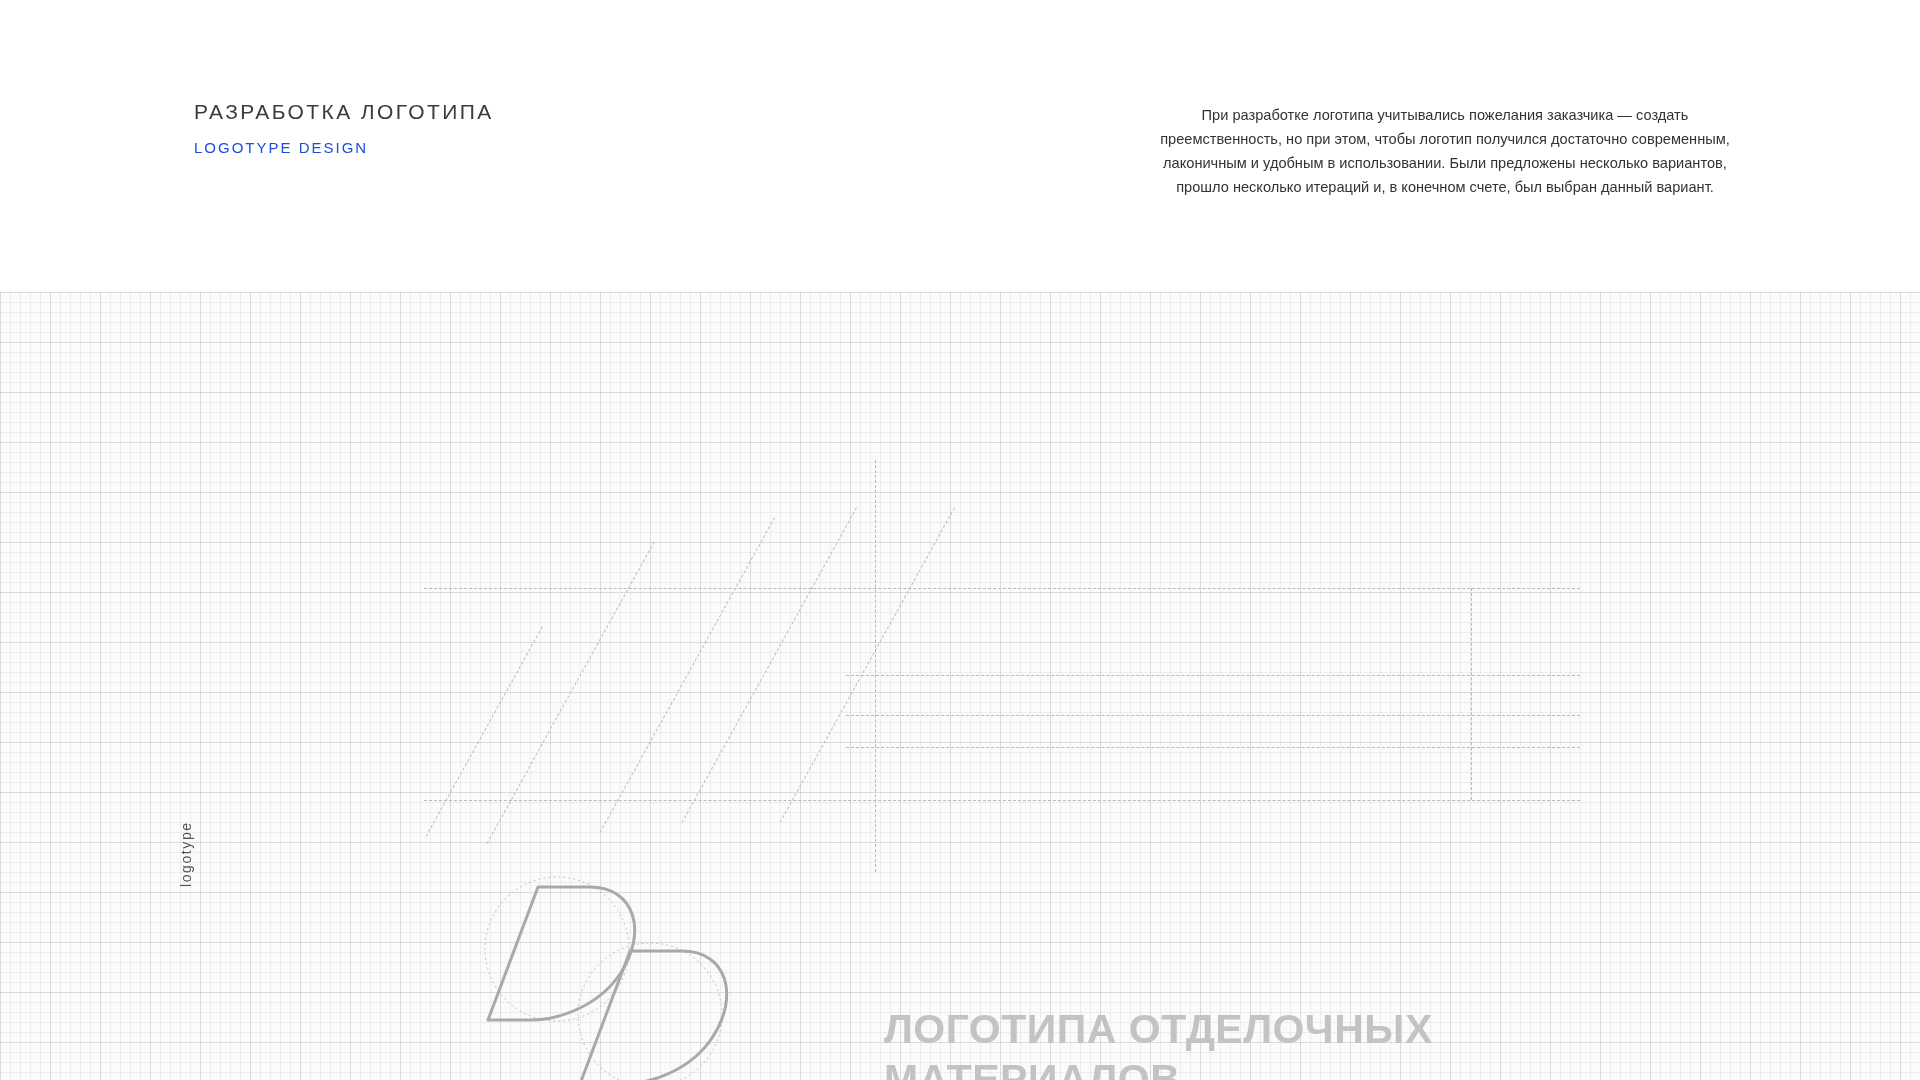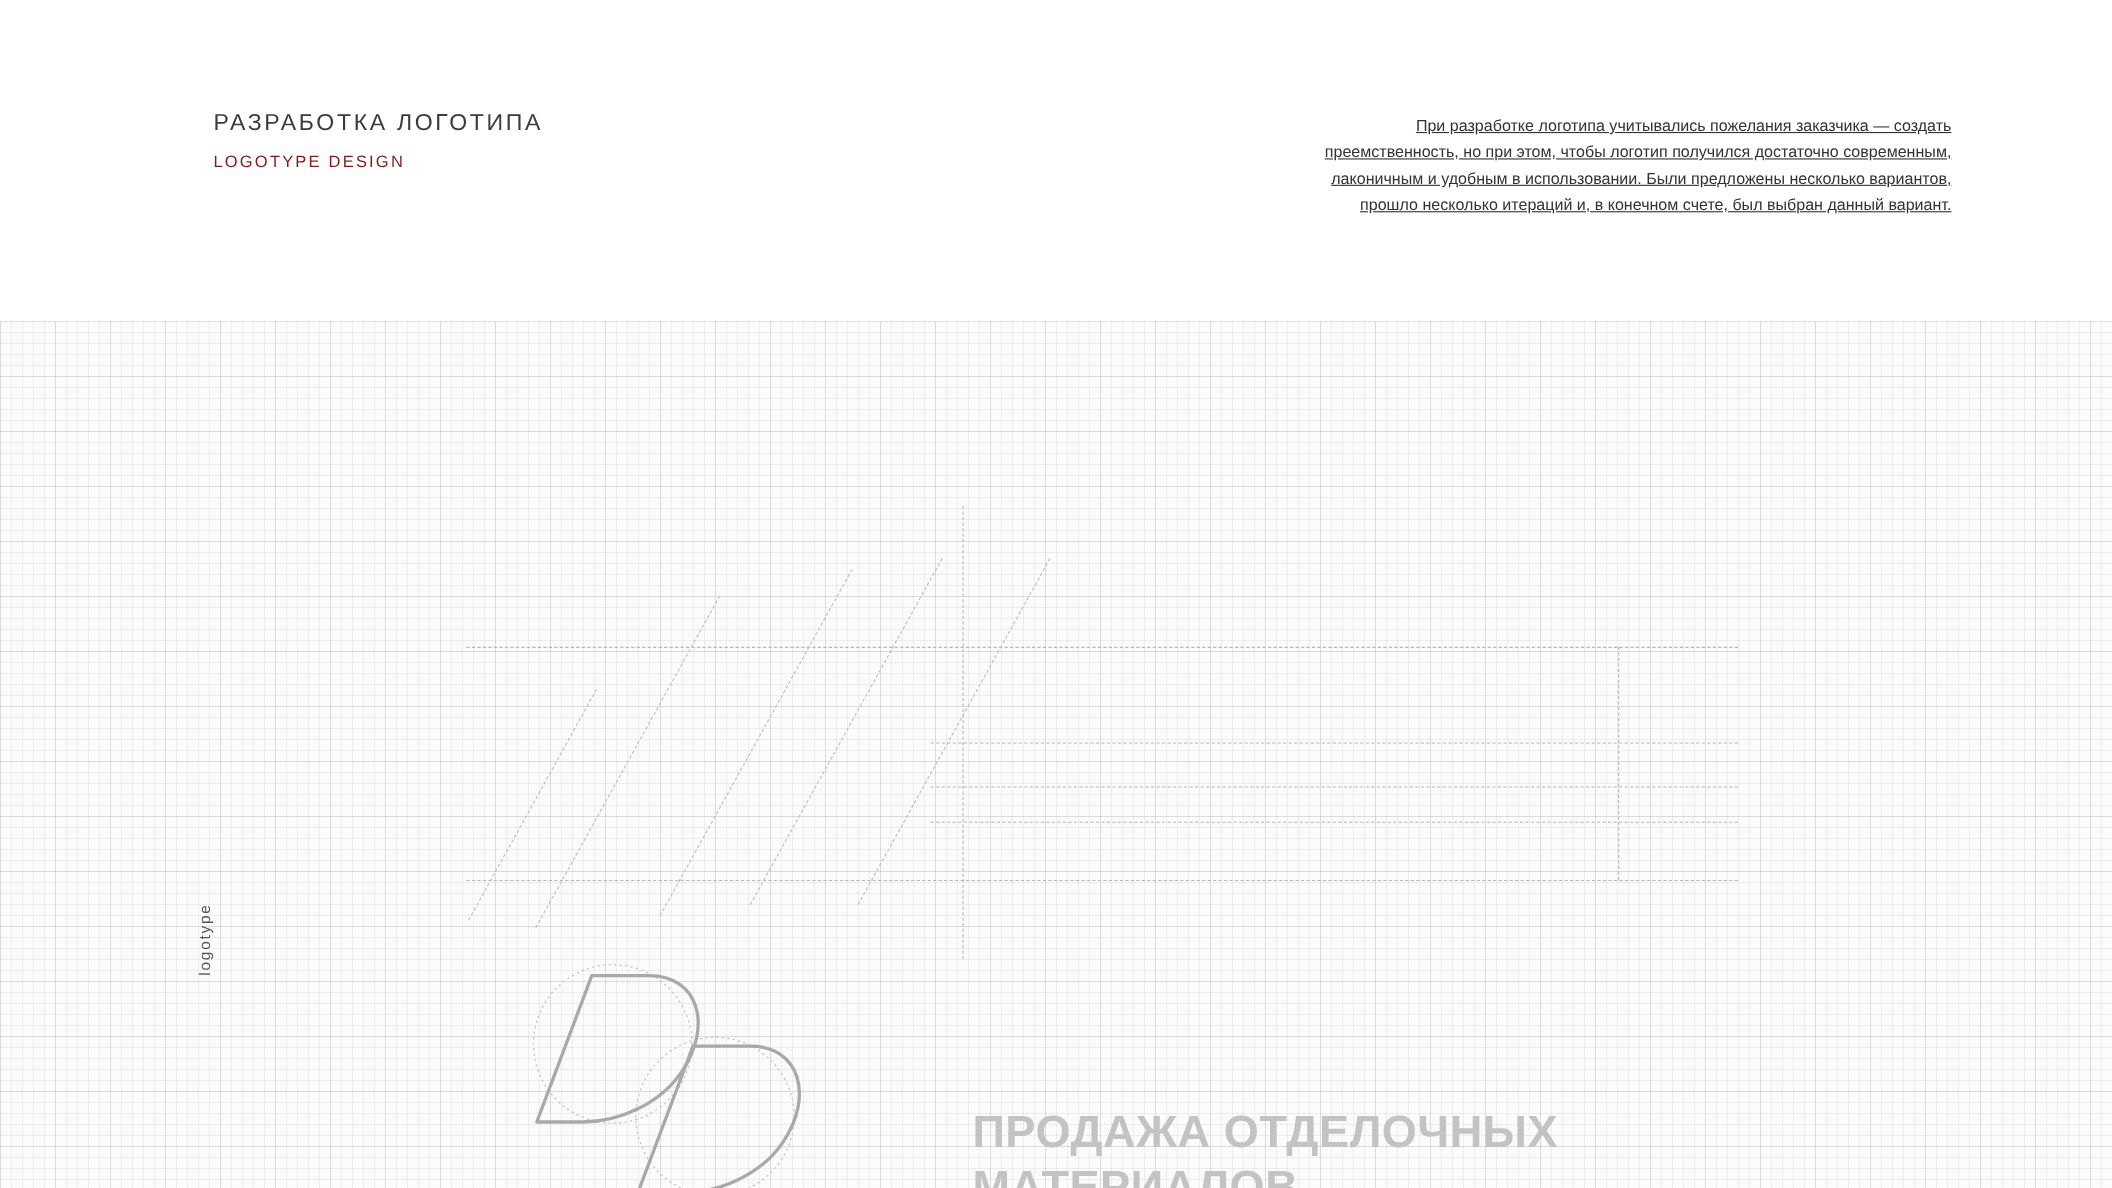--- a/index.html
+++ b/index.html
@@ -34,35 +34,34 @@
     font-size: 21px;
     letter-spacing: 2.4px;
     color: #3b3b3b;
     font-weight: 400;
     white-space: nowrap;
   }
   .title-en {
     margin-top: 15px;
     font-size: 15px;
     letter-spacing: 2.0px;
-    color: #7f1d1d;
+    color: #1d4ed8;
     font-weight: 400;
     white-space: nowrap;
   }
 
   .intro-text {
     position: absolute;
-    left: 1204px;
+    left: 1160px;
     top: 103px;
     width: 570px;
     font-size: 14.6px;
     line-height: 1.65;
     color: #333333;
-    text-align: right;
-    text-decoration: underline;
+    text-align: center;
   }
 
   
   .grid-panel {
     position: absolute;
     left: 0;
     top: 292px;
     width: 1920px;
     height: 788px;
     background:
@@ -171,16 +170,16 @@
     <circle cx="127" cy="97" r="72" stroke="#bdbdbd" stroke-width="1" stroke-dasharray="2 3" fill="none"></circle>
     <circle cx="220" cy="163" r="72" stroke="#bdbdbd" stroke-width="1" stroke-dasharray="2 3" fill="none"></circle>
 
     <path d="M58 168 L108 35 L160 35 C205 35 218 80 190 122 C170 152 132 168 100 168 Z" stroke="#a9a9a9" stroke-width="3" fill="none" stroke-linejoin="round"></path>
 
     <path d="M150 232 L200 99 L252 99 C297 99 310 144 282 186 C262 216 224 232 192 232 Z" stroke="#a9a9a9" stroke-width="3" fill="none" stroke-linejoin="round"></path>
   </svg>
 
 
   <div class="tagline">
-    <div>ПРОДАЖА ОТДЕЛОЧНЫХ</div>
+    <div>ЛОГОТИПА ОТДЕЛОЧНЫХ</div>
     <div>МАТЕРИАЛОВ</div>
   </div>
 </div>
 
 </body></html>

